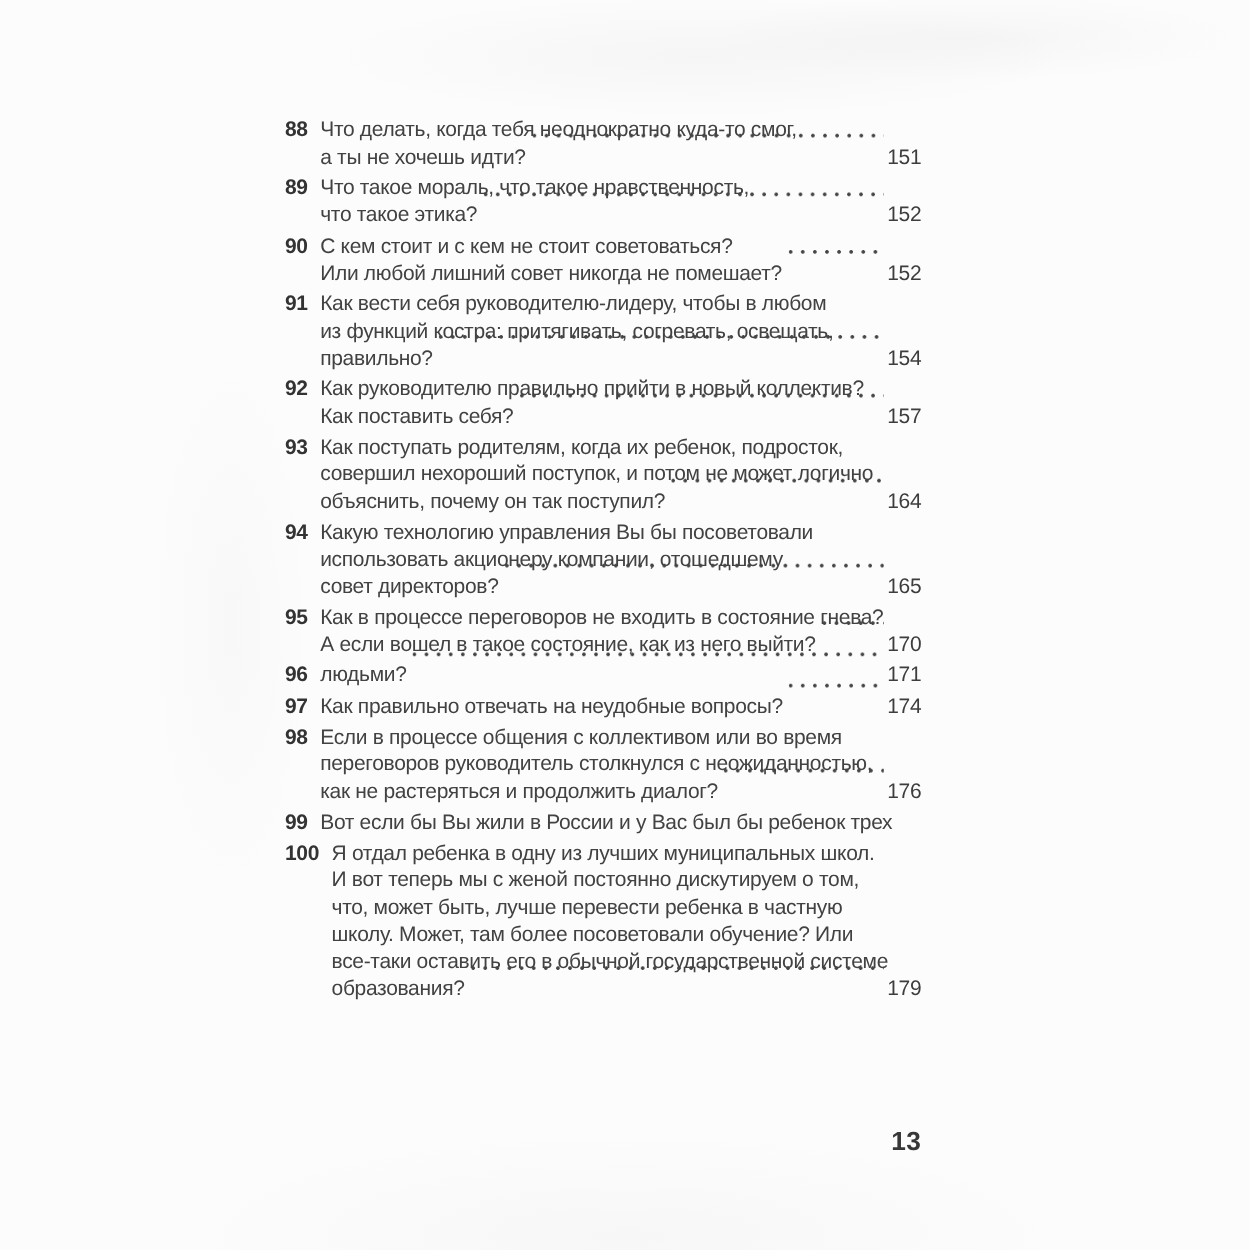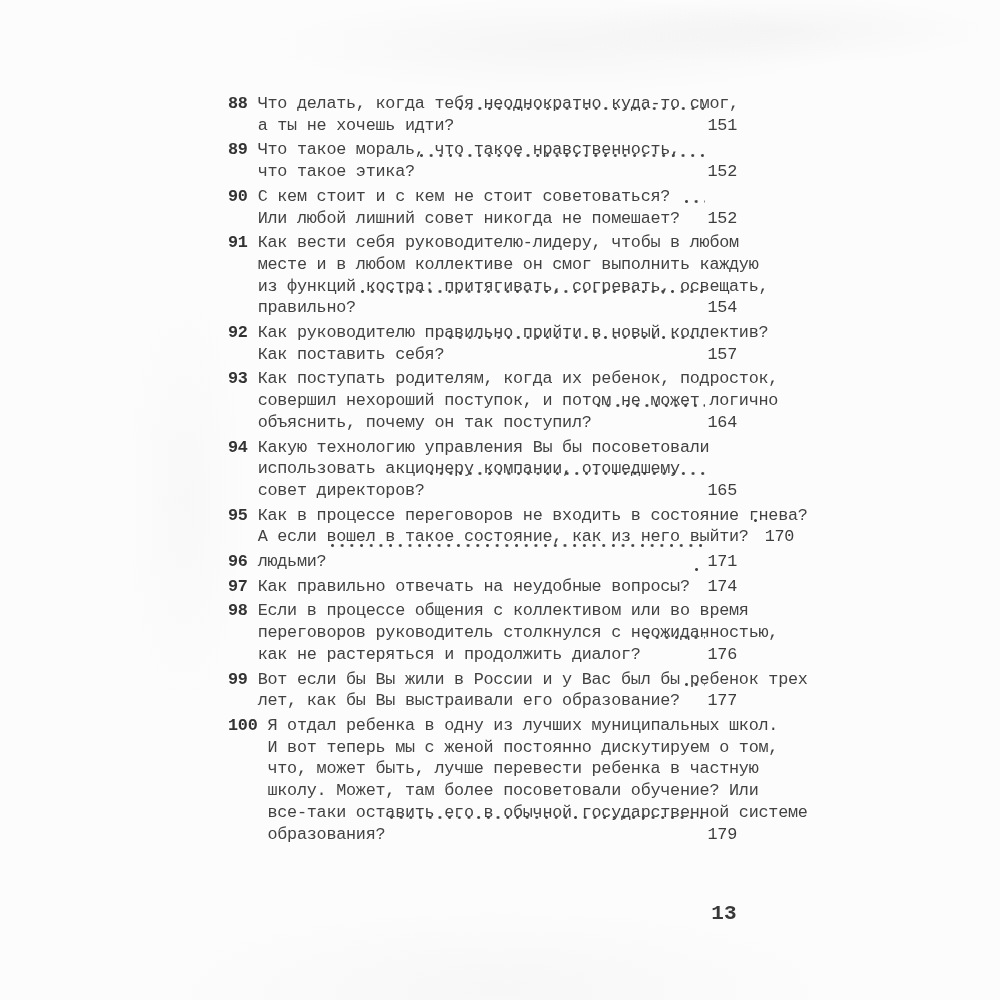--- a/index.html
+++ b/index.html
@@ -11,21 +11,21 @@
     position: relative;
     width: 1000px;
     height: 1000px;
     overflow: hidden;
     background-color: #fcfcfc;
     background-image:
       radial-gradient(ellipse 420px 70px at 560px 45px, rgba(125,125,125,0.05), rgba(125,125,125,0) 70%),
       radial-gradient(ellipse 300px 50px at 780px 30px, rgba(125,125,125,0.05), rgba(125,125,125,0) 70%),
       radial-gradient(ellipse 500px 120px at 500px 990px, rgba(125,125,125,0.04), rgba(125,125,125,0) 70%),
       radial-gradient(ellipse 90px 300px at 185px 500px, rgba(125,125,125,0.03), rgba(125,125,125,0) 70%);
-    font-family: Liberation Mono, monospace;
+    font-family: Liberation Sans, sans-serif;
     color: #424242;
   }
   .toc {
     position: absolute;
     left: 228px;
     top: 93px;
     width: 509px;
   }
   .entry {
     display: flex;
@@ -129,21 +129,20 @@
             <span class="dots"></span>
             <span class="pg">152</span>
           </div>
         </span>
   </div>
 
   <div class="entry">
     <span class="num">91</span>
     <span class="body">
           <div class="line"><span class="txt">Как вести себя руководителю-лидеру, чтобы в любом</span></div>
-          <div class="line"><span class="txt">месте и в любом коллективе он смог выполнить каждую</span></div>
           <div class="line"><span class="txt">из функций костра: притягивать, согревать, освещать,</span></div>
           <div class="line last">
             <span class="txt">правильно?</span>
             <span class="dots"></span>
             <span class="pg">154</span>
           </div>
         </span>
   </div>
 
   <div class="entry">
@@ -228,25 +227,20 @@
             <span class="dots"></span>
             <span class="pg">176</span>
           </div>
         </span>
   </div>
 
   <div class="entry">
     <span class="num">99</span>
     <span class="body">
           <div class="line"><span class="txt">Вот если бы Вы жили в России и у Вас был бы ребенок трех</span></div>
-          <div class="line last">
-            <span class="txt">лет, как бы Вы выстраивали его образование?</span>
-            <span class="dots"></span>
-            <span class="pg">177</span>
-          </div>
         </span>
   </div>
 
   <div class="entry">
     <span class="num">100</span>
     <span class="body">
           <div class="line"><span class="txt">Я отдал ребенка в одну из лучших муниципальных школ.</span></div>
           <div class="line"><span class="txt">И вот теперь мы с женой постоянно дискутируем о том,</span></div>
           <div class="line"><span class="txt">что, может быть, лучше перевести ребенка в частную</span></div>
           <div class="line"><span class="txt">школу. Может, там более посоветовали обучение? Или</span></div>

